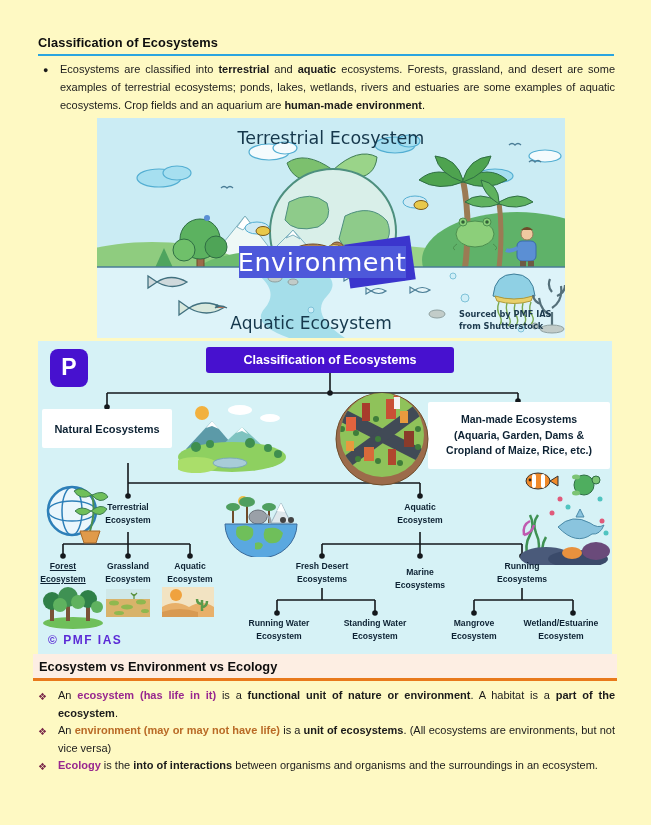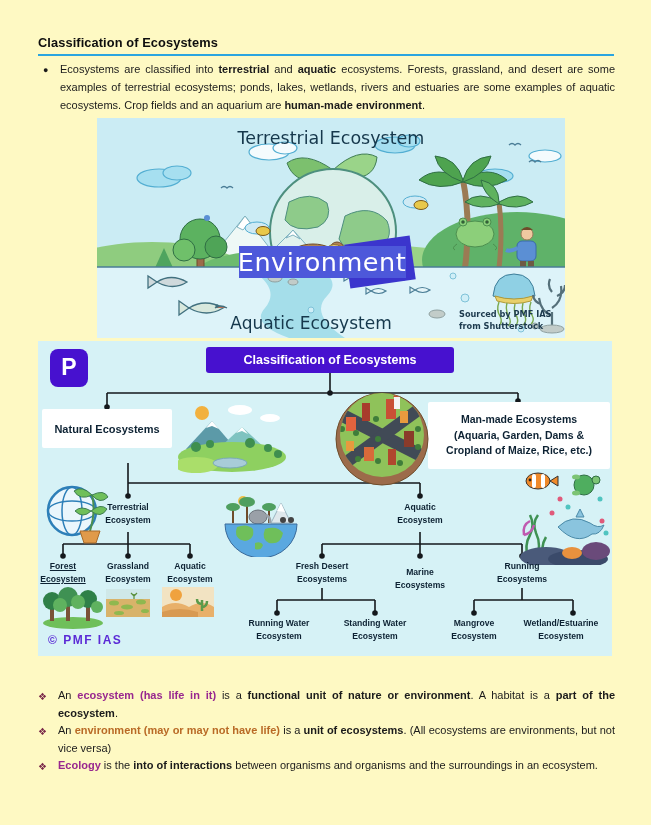--- a/index.html
+++ b/index.html
@@ -461,20 +461,21 @@
       <rect width="52" height="30" fill="#f2e3c2"></rect>
         <circle cx="14" cy="8" r="6" fill="#f0a23e"></circle>
       <path d="M0 20 q13 -8 27 0 q13 -8 25 0 v10 h-52 z" fill="#e8b06a"></path>
       <path d="M0 25 q17 -6 36 0 v5 h-36 z" fill="#d89a52"></path>
       <path d="M40 24 v-11 m0 4 q-5 0 -5 -5 m5 8 q5 0 5 -6" stroke="#5a9a4a" stroke-width="2.5" fill="none"></path>
     </svg>
 
     <div class="abs fc-copy">© PMF IAS</div>
   </div>
 
+  <div class="h2band">Ecosystem vs Environment vs Ecology</div>
 
   <div class="sec2">
     <div class="s2item">
       <span class="mk">❖</span>
       <span><span>An </span><span class="hl-p">ecosystem (has life in it)</span><span> is a </span><b>functional unit of nature or environment</b><span>. A habitat is a </span><b>part of the ecosystem</b><span>.</span></span>
     </div>
     <div class="s2item">
       <span class="mk">❖</span>
       <span><span>An </span><span class="hl-o">environment (may or may not have life)</span><span> is a </span><b>unit of ecosystems</b><span>. (All ecosystems are environments, but not vice versa)</span></span>
     </div>

